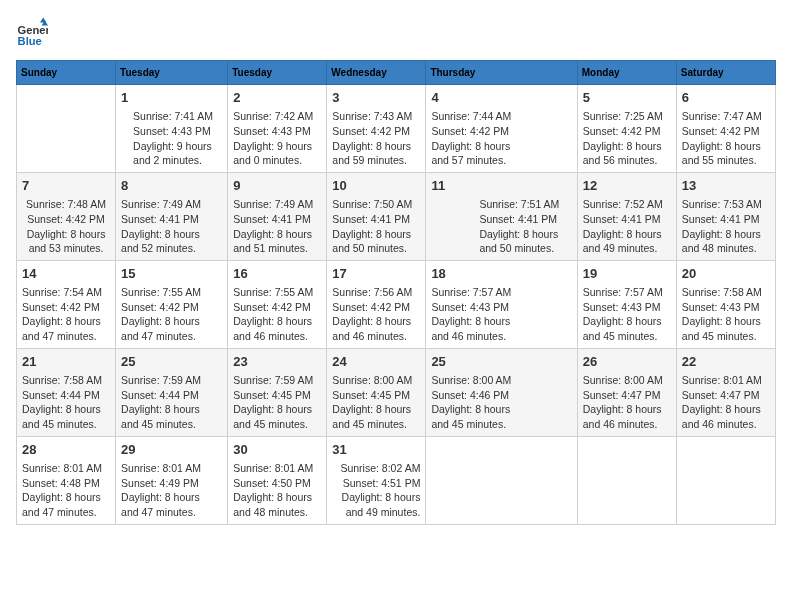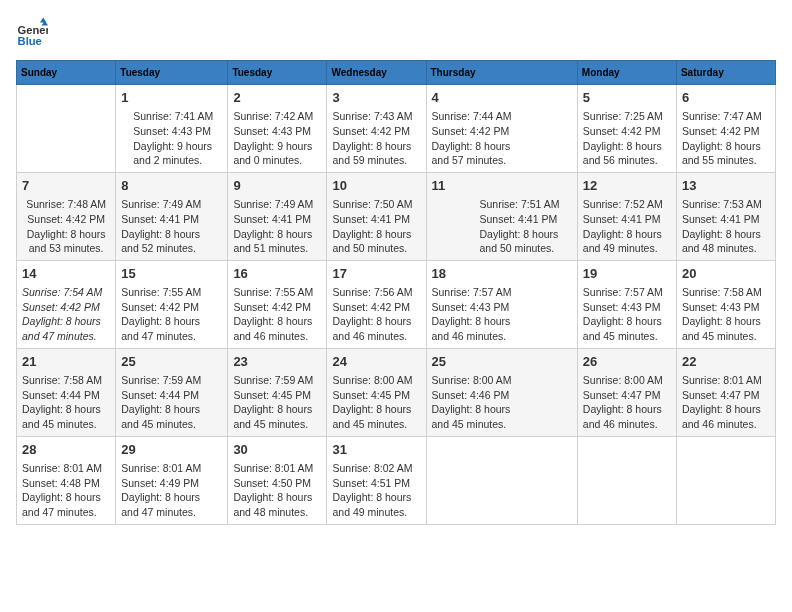--- a/index.html
+++ b/index.html
@@ -212,21 +212,21 @@
           <span class="day-number">13</span>
           <div class="cell-text" style="white-space: pre-line;">Sunrise: 7:53 AM
 Sunset: 4:41 PM
 Daylight: 8 hours
 and 48 minutes.</div>
         </td>
       </tr>
       <tr>
         <td>
           <span class="day-number">14</span>
-          <div class="cell-text" style="white-space: pre-line; font-style: italic;">Sunrise: 7:54 AM
+          <div class="cell-text" style="white-space: pre-line;">Sunrise: 7:54 AM
 Sunset: 4:42 PM
 Daylight: 8 hours
 and 47 minutes.</div>
         </td>
         <td>
           <span class="day-number">15</span>
           <div class="cell-text" style="white-space: pre-line;">Sunrise: 7:55 AM
 Sunset: 4:42 PM
 Daylight: 8 hours
 and 47 minutes.</div>
@@ -335,21 +335,21 @@
         </td>
         <td>
           <span class="day-number">30</span>
           <div class="cell-text" style="white-space: pre-line;">Sunrise: 8:01 AM
 Sunset: 4:50 PM
 Daylight: 8 hours
 and 48 minutes.</div>
         </td>
         <td>
           <span class="day-number">31</span>
-          <div class="cell-text" style="white-space: pre-line;">Sunrise: 8:02 AM
+          <div class="cell-text" style="white-space: pre-line; text-align: right;">Sunrise: 8:02 AM
 Sunset: 4:51 PM
 Daylight: 8 hours
 and 49 minutes.</div>
         </td>
         <td class="empty"></td>
         <td class="empty"></td>
         <td class="empty"></td>
       </tr>
     </tbody>
 </table>

